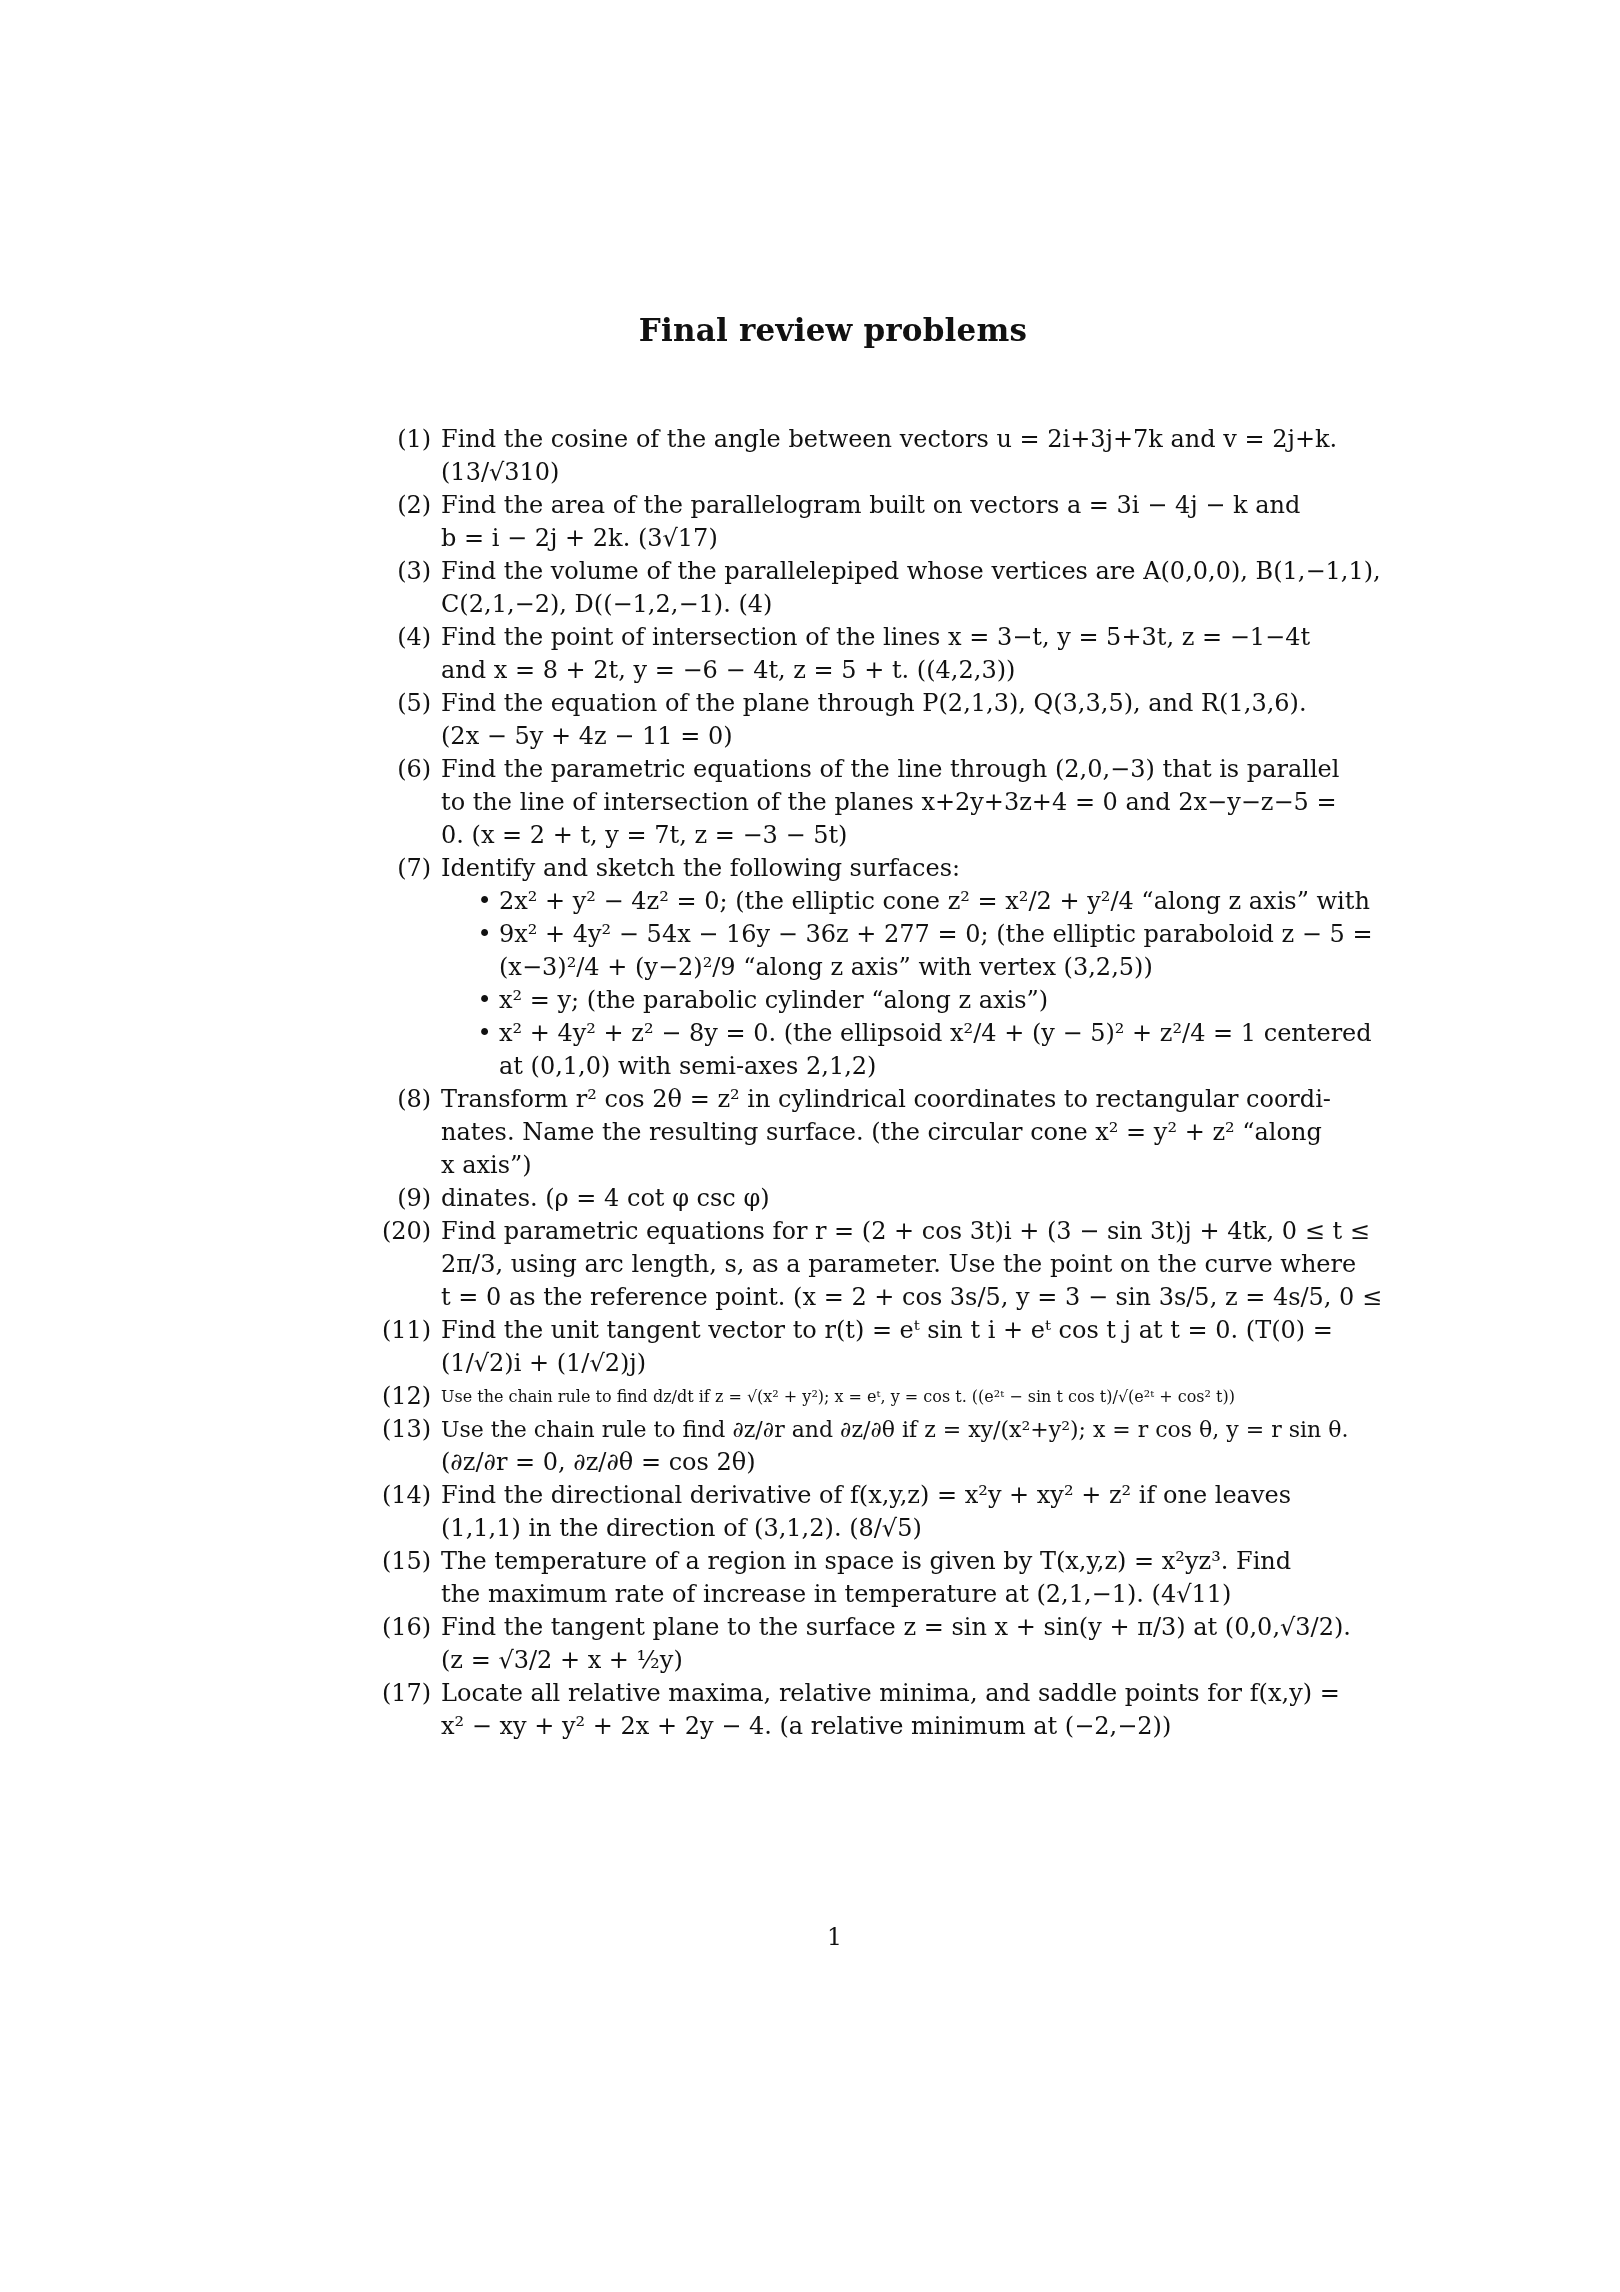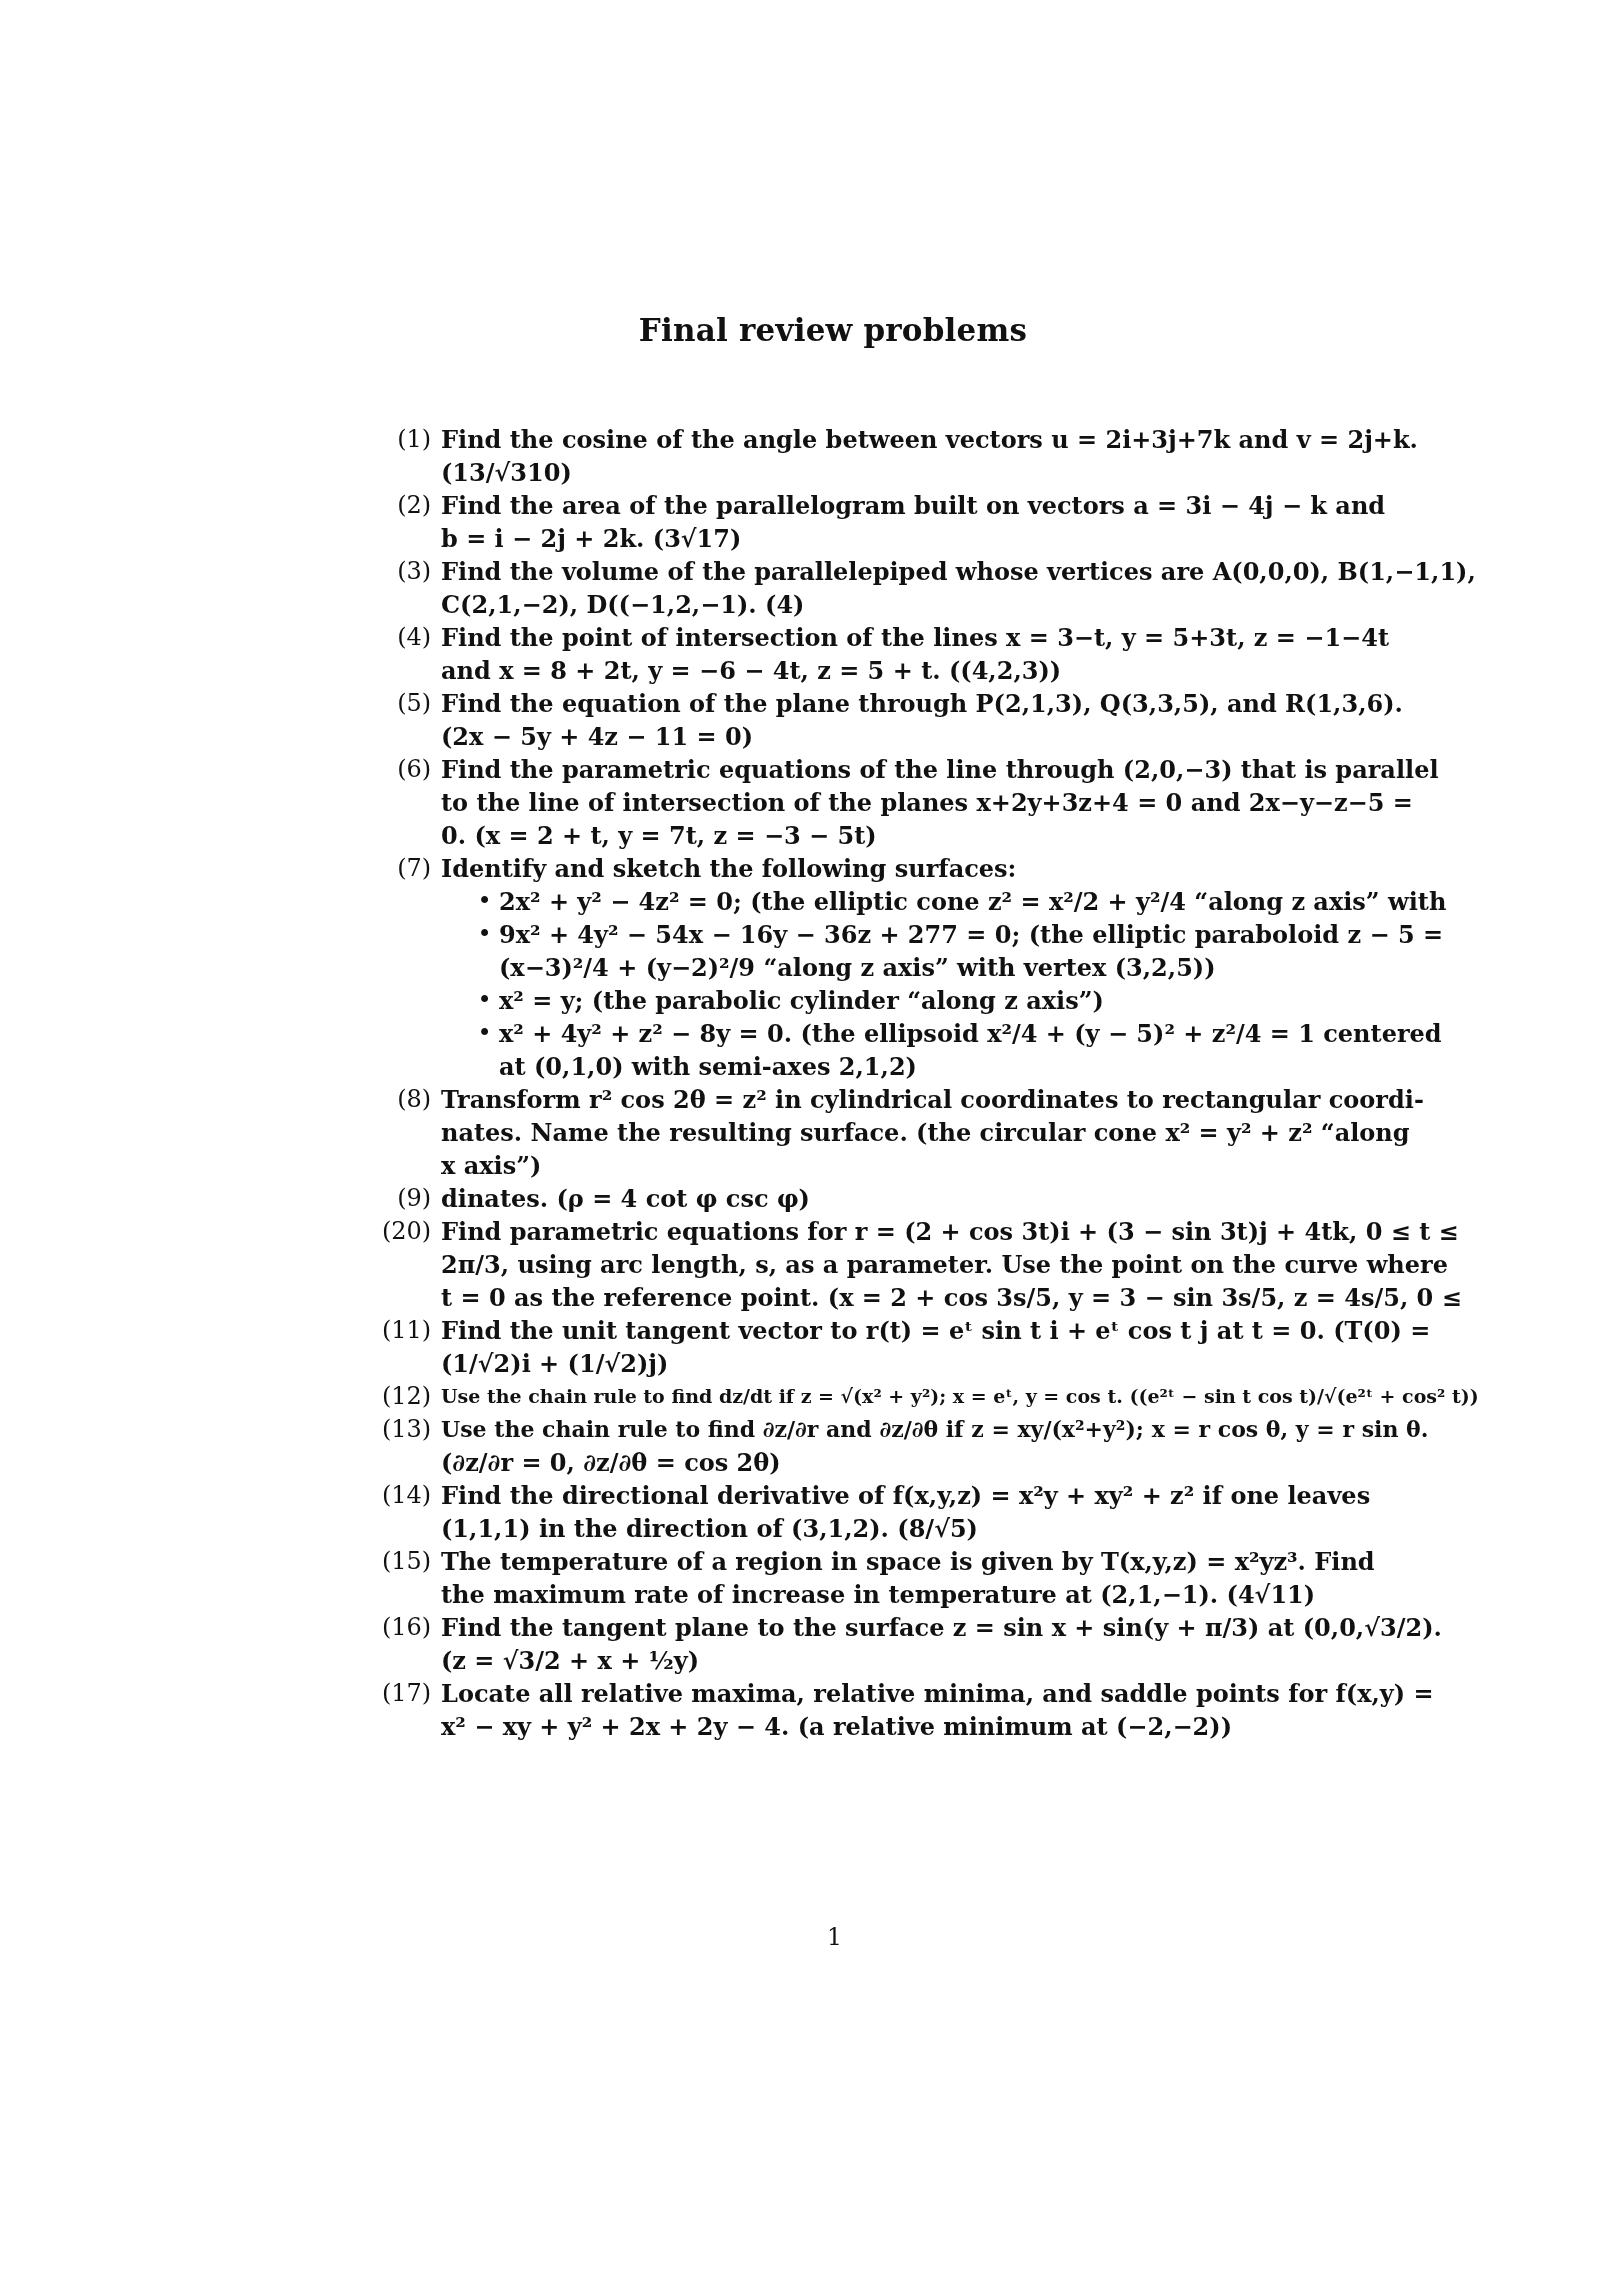--- a/index.html
+++ b/index.html
@@ -4,21 +4,21 @@
 <style>
   html, body { margin:0; padding:0; background:#ffffff; }
   body { width:1620px; height:2293px; position:relative; overflow:hidden;
          font-family:"DejaVu Serif", "Liberation Serif", serif; color:#111; }
   .title { position:absolute; top:312px; left:0; width:1666px; text-align:center;
            font-size:31px; font-weight:bold; letter-spacing:0.2px; }
   .list { position:absolute; top:423px; left:380px; width:980px; font-size:24px; line-height:33px; }
   .item { display:flex; }
   .num { width:61px; flex:none; text-align:right; padding-right:9.8px; box-sizing:border-box; }
   .body { flex:1; text-align:justify; }
-  .line { white-space:nowrap; display:block;font-weight:bold; }
+  .line { white-space:nowrap; display:block; }
   .sub { padding-left:29px; }
   .bullet { display:flex; }
   .dot { width:29px; flex:none; text-align:center; }
   .pagenum { position:absolute; top:1923px; left:827px; font-size:23.5px; }
 </style>
 </head>
 <body>
 
 <div class="title">Final review problems</div>
 
@@ -137,21 +137,21 @@
     <div class="num">(11)</div>
     <div class="body">
       <span class="line">Find the unit tangent vector to r(t) = eᵗ sin t i + eᵗ cos t j at t = 0. (T(0) =</span>
       <span class="line">(1/√2)i + (1/√2)j)</span>
     </div>
   </div>
 
   <div class="item">
     <div class="num">(12)</div>
     <div class="body">
-      <span class="line" style="font-size:19px;">Use the chain rule to find dz/dt if z = √(x² + y²); x = eᵗ, y = cos t. ((e²ᵗ − sin t cos t)/√(e²ᵗ + cos² t))</span>
+      <span class="line" style="font-size:16px;">Use the chain rule to find dz/dt if z = √(x² + y²); x = eᵗ, y = cos t. ((e²ᵗ − sin t cos t)/√(e²ᵗ + cos² t))</span>
     </div>
   </div>
 
   <div class="item">
     <div class="num">(13)</div>
     <div class="body">
       <span class="line" style="font-size:22px;">Use the chain rule to find ∂z/∂r and ∂z/∂θ if z = xy/(x²+y²); x = r cos θ, y = r sin θ.</span>
       <span class="line">(∂z/∂r = 0, ∂z/∂θ = cos 2θ)</span>
     </div>
   </div>

